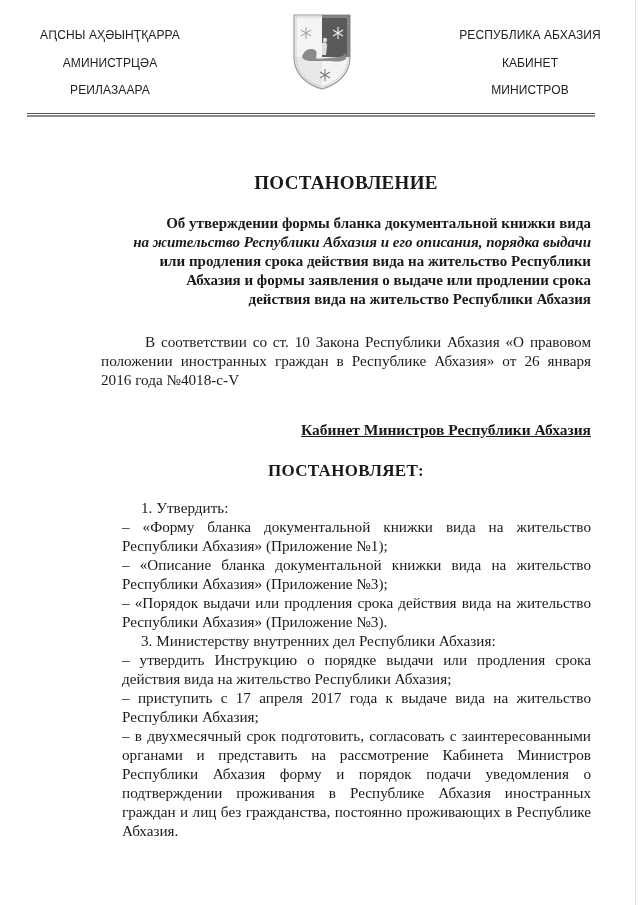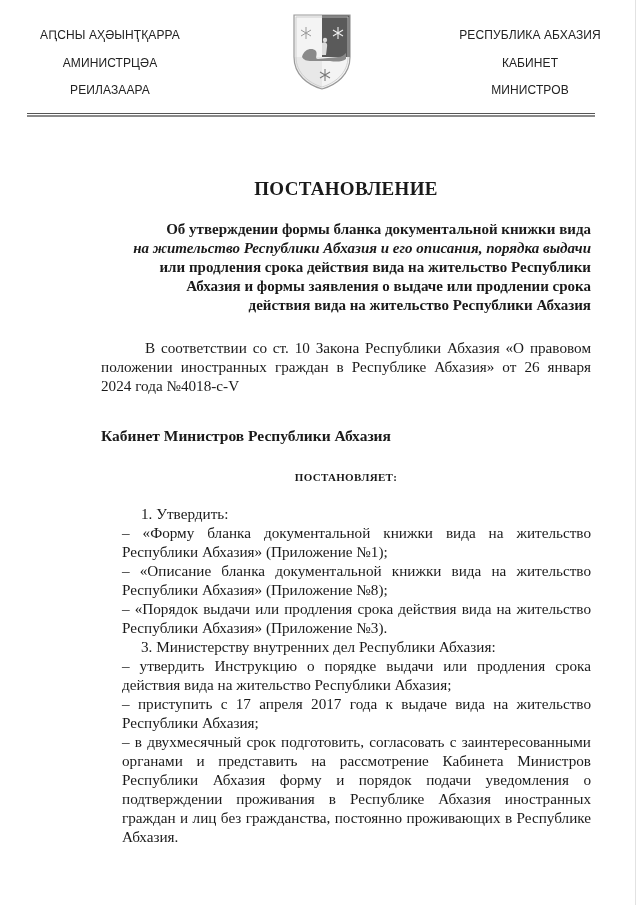--- a/index.html
+++ b/index.html
@@ -12,29 +12,29 @@
   .hdr-right { left: 430px; width: 200px; }
   .hdr-col div { white-space: nowrap; }
 
   .emblem { position: absolute; left: 292px; top: 13px; width: 60px; height: 78px; }
 
   .rule { position: absolute; left: 27px; width: 568px; }
   .rule.r1 { top: 113px; height: 1px; background: #555; }
   .rule.r2 { top: 115px; height: 2px; background: #8a8a8a; }
 
   .doc { position: absolute; left: 101px; top: 168px; width: 490px; font-family: "Liberation Serif", serif; color: #1a1a1a; }
-  .heading { text-align: center; font-weight: bold; font-size: 19px; letter-spacing: 0.3px; margin: 6px; height: 30px; line-height: 30px; }
+  .heading { text-align: center; font-weight: bold; font-size: 19px; letter-spacing: 0.3px; margin: 0; height: 30px; line-height: 30px; }
   .subject { text-align: right; font-weight: bold; font-size: 15px; line-height: 19px; margin-top: 16px; }
   .subject .it { font-style: italic; }
   .subject div { white-space: nowrap; }
 
   .para { font-size: 15.2px; line-height: 19px; text-align: justify; }
   .preamble { margin-top: 23px; text-indent: 44px; }
-  .cabinet { text-align: left; font-weight: bold; font-size: 15.5px; margin-top: 31px; line-height: 19px; }
-  .resolves { text-align: center; font-weight: bold; font-size: 11px; margin-top: 21px; line-height: 22px; letter-spacing: 0.3px; }
+  .cabinet { text-align: right; font-weight: bold; font-size: 15.5px; margin-top: 31px; line-height: 19px; text-decoration: underline; }
+  .resolves { text-align: center; font-weight: bold; font-size: 17px; margin-top: 21px; line-height: 22px; letter-spacing: 0.3px; }
 
   .items { margin-top: 16px; }
   .num { font-size: 15.2px; line-height: 19px; text-indent: 40px; text-align: justify; }
   .sub { font-size: 15.2px; line-height: 19px; margin-left: 21px; text-align: justify; }
   .num.wrap { text-indent: 40px; }
 </style>
 </head>
 <body>
 
 <div class="page">
@@ -89,30 +89,30 @@
     <h1 class="heading">ПОСТАНОВЛЕНИЕ</h1>
 
     <div class="subject">
       <div>Об утверждении формы бланка документальной книжки вида</div>
       <div class="it">на жительство Республики Абхазия и его описания, порядка выдачи</div>
       <div>или продления срока действия вида на жительство Республики</div>
       <div>Абхазия и формы заявления о выдаче или продлении срока</div>
       <div>действия вида на жительство Республики Абхазия</div>
     </div>
 
-    <div class="para preamble">В соответствии со ст. 10 Закона Республики Абхазия «О правовом положении иностранных граждан в Республике Абхазия» от 26 января 2024 года №4018-с-V</div>
+    <div class="para preamble">В соответствии со ст. 10 Закона Республики Абхазия «О правовом положении иностранных граждан в Республике Абхазия» от 26 января 2016 года №4018-с-V</div>
 
     <div class="cabinet">Кабинет Министров Республики Абхазия</div>
 
     <div class="resolves">ПОСТАНОВЛЯЕТ:</div>
 
     <div class="items">
       <div class="num">1. Утвердить:</div>
       <div class="sub">– «Форму бланка документальной книжки вида на жительство Республики Абхазия» (Приложение №1);</div>
-      <div class="sub">– «Описание бланка документальной книжки вида на жительство Республики Абхазия» (Приложение №8);</div>
+      <div class="sub">– «Описание бланка документальной книжки вида на жительство Республики Абхазия» (Приложение №3);</div>
       <div class="sub">– «Порядок выдачи или продления срока действия вида на жительство Республики Абхазия» (Приложение №3).</div>
 
 
       <div class="num">3. Министерству внутренних дел Республики Абхазия:</div>
       <div class="sub">– утвердить Инструкцию о порядке выдачи или продления срока действия вида на жительство Республики Абхазия;</div>
       <div class="sub">– приступить с 17 апреля 2017 года к выдаче вида на жительство Республики Абхазия;</div>
       <div class="sub">– в двухмесячный срок подготовить, согласовать с заинтересованными органами и представить на рассмотрение Кабинета Министров Республики Абхазия форму и порядок подачи уведомления о подтверждении проживания в Республике Абхазия иностранных граждан и лиц без гражданства, постоянно проживающих в Республике Абхазия.</div>
     </div>
   </div>
 </div>

